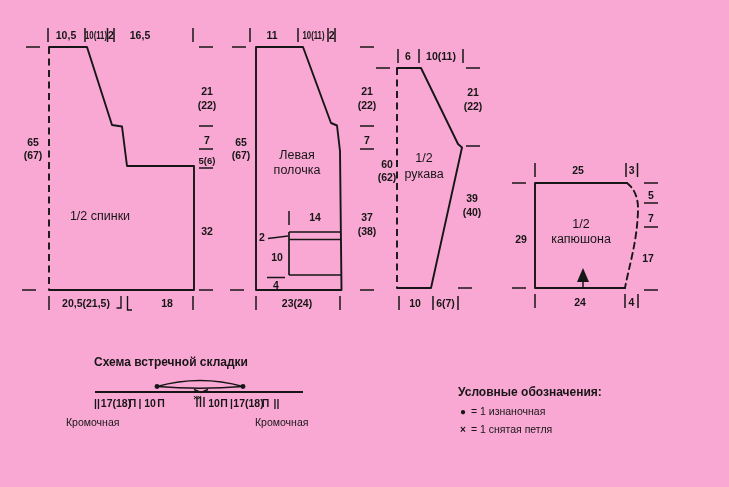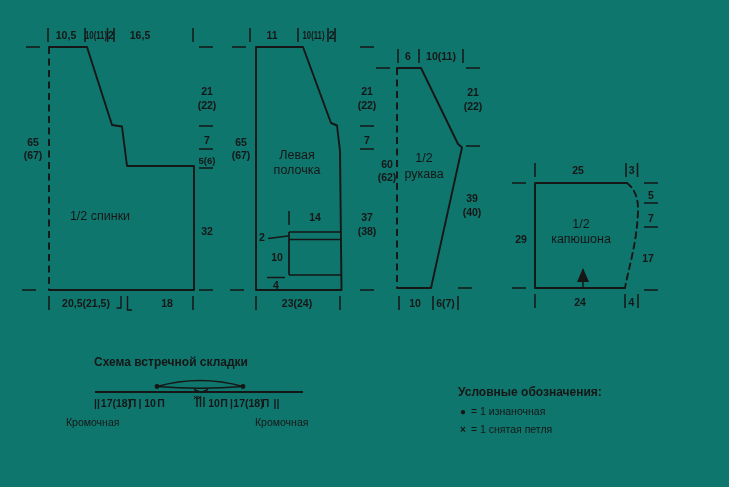--- a/index.html
+++ b/index.html
@@ -1,16 +1,16 @@
 <!DOCTYPE html>
 <html><head>
 <meta charset="utf-8">
 <style>
   html,body{margin:0;padding:0;background:#ffffff;}
-  .page{width:729px;height:487px;position:relative;background:#0f766e;overflow:hidden;}
+  .page{width:729px;height:487px;position:relative;background:#f9a8d4;overflow:hidden;}
   svg{display:block;}
   text{font-family:"Liberation Sans",sans-serif;fill:#161616;}
   .num{font-size:10.5px;font-weight:bold;}
   .numsm{font-size:9.5px;font-weight:bold;}
   .pname{font-size:12.5px;font-weight:normal;}
   .btitle{font-size:12px;font-weight:bold;}
   .leg{font-size:10.5px;font-weight:normal;}
   .legsym{font-size:10px;font-weight:bold;}
   .rowtxt{font-size:10.5px;font-weight:bold;}
   .xsmark{font-size:8px;font-weight:bold;letter-spacing:-1px;}

